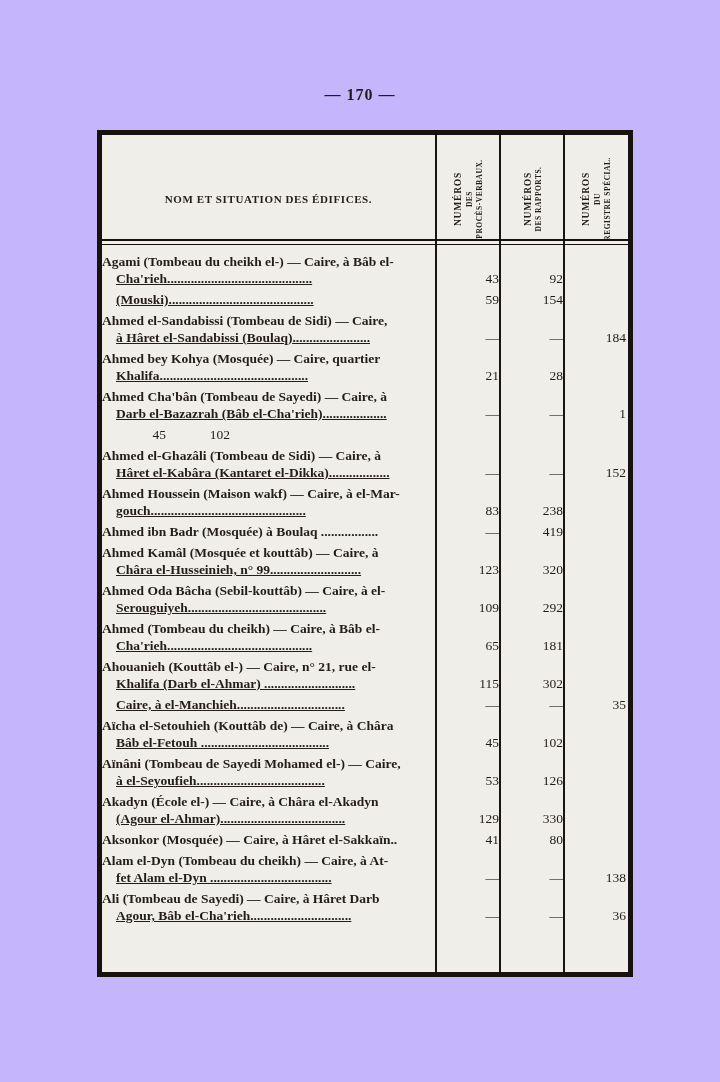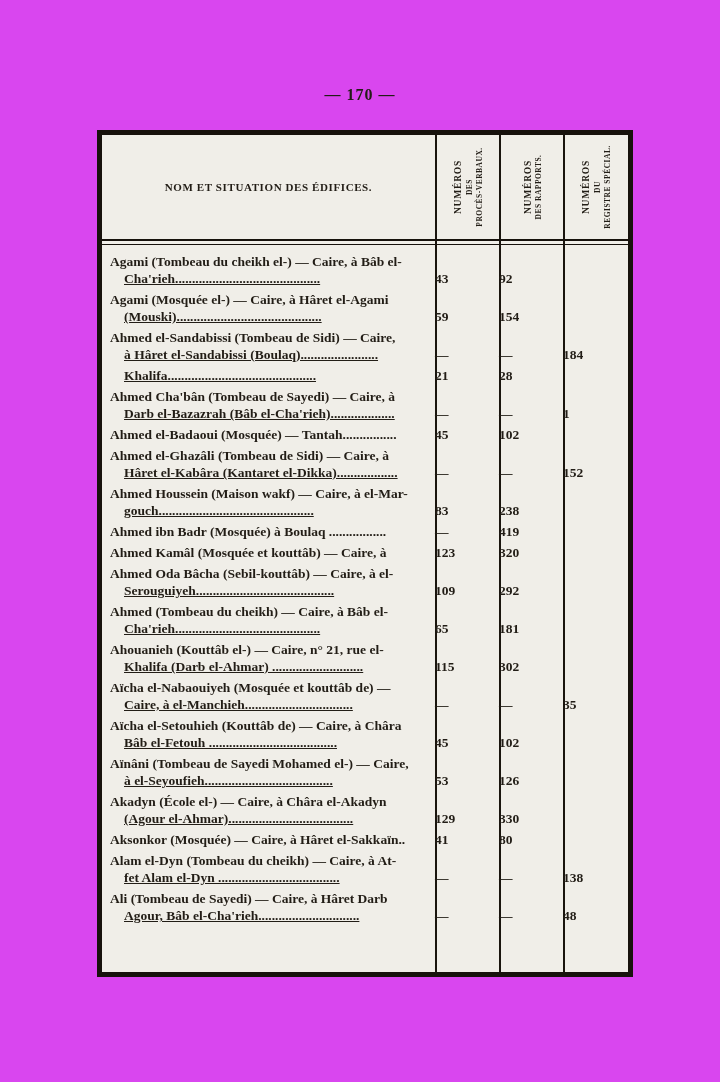--- a/index.html
+++ b/index.html
@@ -3,36 +3,36 @@
 <meta charset="utf-8">
 <style>
   html,body { margin:0; padding:0; }
   body {
     width:720px; height:1082px;
     background:#f0eee8;
     font-family:"Liberation Serif", serif;
     color:#221d16;
     overflow:hidden;
   }
-  .page { position:relative; width:720px; height:1082px; background:#d946ef; }
+  .page { position:relative; width:720px; height:1082px; background:#c4b5fd; }
   .page-number {
     position:absolute; top:86px; left:0; width:100%;
     text-align:center; font-weight:bold; font-size:16px; letter-spacing:1px;
   }
   .frame {
     position:absolute; left:97px; top:130px; width:536px; height:847px;
     border:5px solid #17120c; box-sizing:border-box; background:#f0eee8;
   }
   .vline {
     position:absolute; top:0; bottom:0; width:2px; background:#1a150e; z-index:1;
   }
   .vline.v1 { left:333px; }
   .vline.v2 { left:397px; }
   .vline.v3 { left:461px; }
-  .thead { position:absolute; top:0; left:0; right:0; height:88px; }
+  .thead { position:absolute; top:12px; left:0; right:0; height:88px; }
   .name-head {
     position:absolute; left:0; top:0; width:333px; height:104px;
     display:flex; align-items:center; justify-content:center;
     font-size:11px; font-weight:bold; letter-spacing:0.6px; text-align:center;
   }
   .vh { position:absolute; top:0; height:104px; width:64px; }
   .vh.c1 { left:335px; } .vh.c2 { left:399px; } .vh.c3 { left:463px; width:63px; }
   .rot {
     position:absolute; left:50%; top:50%; width:96px; height:58px;
     transform:translate(-50%,-50%) rotate(-90deg);
@@ -45,29 +45,29 @@
     position:absolute; top:104px; left:0; right:0; height:6px;
     border-top:2.5px solid #17120c; border-bottom:1.5px solid #17120c;
     box-sizing:border-box; z-index:2;
   }
   .tbody {
     position:absolute; top:110px; left:0; right:0; bottom:0;
     padding-top:8px; overflow:hidden;
   }
   .row { display:flex; align-items:flex-end; margin-bottom:4px; position:relative; z-index:2; }
   .cell.name {
-    width:333px; padding-left:8px; box-sizing:border-box; overflow:hidden;
+    width:333px; box-sizing:border-box; overflow:hidden;
   }
   .tline {
     white-space:nowrap; overflow:hidden;
     line-height:17px; font-size:13.5px; font-weight:bold;
   }
   .tline.cont { padding-left:14px;text-decoration:underline; }
   .cell.num {
-    width:64px; text-align:left; font-size:13.5px; font-weight:bold; line-height:17px;
+    width:64px; text-align:right; font-size:13.5px; font-weight:normal; line-height:17px;
   }
   .cell.num.last { width:63px; }
 </style>
 </head>
 <body>
 
 <div class="page">
   <div class="page-number">— 170 —</div>
 
   <div class="frame">
@@ -106,57 +106,54 @@
           <div class="cell name">
             <div class="tline">Agami (Tombeau du cheikh el-) — Caire, à Bâb el-</div>
             <div class="tline cont">Cha'rieh...........................................</div>
           </div>
           <div class="cell num">43</div>
           <div class="cell num">92</div>
           <div class="cell num last"></div>
         </div>
         <div class="row">
           <div class="cell name">
-            <div class="tline">Agami (Mosquée el-) — Caire, à Hâret el-Agami</div>
             <div class="tline cont">(Mouski)...........................................</div>
           </div>
           <div class="cell num">59</div>
           <div class="cell num">154</div>
           <div class="cell num last"></div>
         </div>
         <div class="row">
           <div class="cell name">
             <div class="tline">Ahmed el-Sandabissi (Tombeau de Sidi) — Caire,</div>
             <div class="tline cont">à Hâret el-Sandabissi (Boulaq).......................</div>
           </div>
           <div class="cell num">—</div>
           <div class="cell num">—</div>
           <div class="cell num last">184</div>
         </div>
         <div class="row">
           <div class="cell name">
+            <div class="tline">Ahmed bey Kohya (Mosquée) — Caire, quartier</div>
             <div class="tline cont">Khalifa............................................</div>
           </div>
           <div class="cell num">21</div>
           <div class="cell num">28</div>
           <div class="cell num last"></div>
         </div>
         <div class="row">
           <div class="cell name">
             <div class="tline">Ahmed Cha'bân (Tombeau de Sayedi) — Caire, à</div>
             <div class="tline cont">Darb el-Bazazrah (Bâb el-Cha'rieh)...................</div>
           </div>
           <div class="cell num">—</div>
           <div class="cell num">—</div>
           <div class="cell num last">1</div>
         </div>
         <div class="row">
-          <div class="cell name">
-            <div class="tline">Ahmed el-Badaoui (Mosquée) — Tantah................</div>
-          </div>
           <div class="cell num">45</div>
           <div class="cell num">102</div>
           <div class="cell num last"></div>
         </div>
         <div class="row">
           <div class="cell name">
             <div class="tline">Ahmed el-Ghazâli (Tombeau de Sidi) — Caire, à</div>
             <div class="tline cont">Hâret el-Kabâra (Kantaret el-Dikka)..................</div>
           </div>
           <div class="cell num">—</div>
@@ -176,20 +173,21 @@
           <div class="cell name">
             <div class="tline">Ahmed ibn Badr (Mosquée) à Boulaq .................</div>
           </div>
           <div class="cell num">—</div>
           <div class="cell num">419</div>
           <div class="cell num last"></div>
         </div>
         <div class="row">
           <div class="cell name">
             <div class="tline">Ahmed Kamâl (Mosquée et kouttâb) — Caire, à</div>
+            <div class="tline cont">Châra el-Husseinieh, n° 99...........................</div>
           </div>
           <div class="cell num">123</div>
           <div class="cell num">320</div>
           <div class="cell num last"></div>
         </div>
         <div class="row">
           <div class="cell name">
             <div class="tline">Ahmed Oda Bâcha (Sebil-kouttâb) — Caire, à el-</div>
             <div class="tline cont">Serouguiyeh.........................................</div>
           </div>
@@ -210,21 +208,20 @@
           <div class="cell name">
             <div class="tline">Ahouanieh (Kouttâb el-) — Caire, n° 21, rue el-</div>
             <div class="tline cont">Khalifa (Darb el-Ahmar) ...........................</div>
           </div>
           <div class="cell num">115</div>
           <div class="cell num">302</div>
           <div class="cell num last"></div>
         </div>
         <div class="row">
           <div class="cell name">
-            <div class="tline">Aïcha el-Nabaouiyeh (Mosquée et kouttâb de) —</div>
             <div class="tline cont">Caire, à el-Manchieh................................</div>
           </div>
           <div class="cell num">—</div>
           <div class="cell num">—</div>
           <div class="cell num last">35</div>
         </div>
         <div class="row">
           <div class="cell name">
             <div class="tline">Aïcha el-Setouhieh (Kouttâb de) — Caire, à Châra</div>
             <div class="tline cont">Bâb el-Fetouh ......................................</div>
@@ -268,17 +265,17 @@
           <div class="cell num">—</div>
           <div class="cell num last">138</div>
         </div>
         <div class="row">
           <div class="cell name">
             <div class="tline">Ali (Tombeau de Sayedi) — Caire, à Hâret Darb</div>
             <div class="tline cont">Agour, Bâb el-Cha'rieh..............................</div>
           </div>
           <div class="cell num">—</div>
           <div class="cell num">—</div>
-          <div class="cell num last">48</div>
+          <div class="cell num last">36</div>
         </div>
       </div>
   </div>
 </div>
 
 </body></html>

